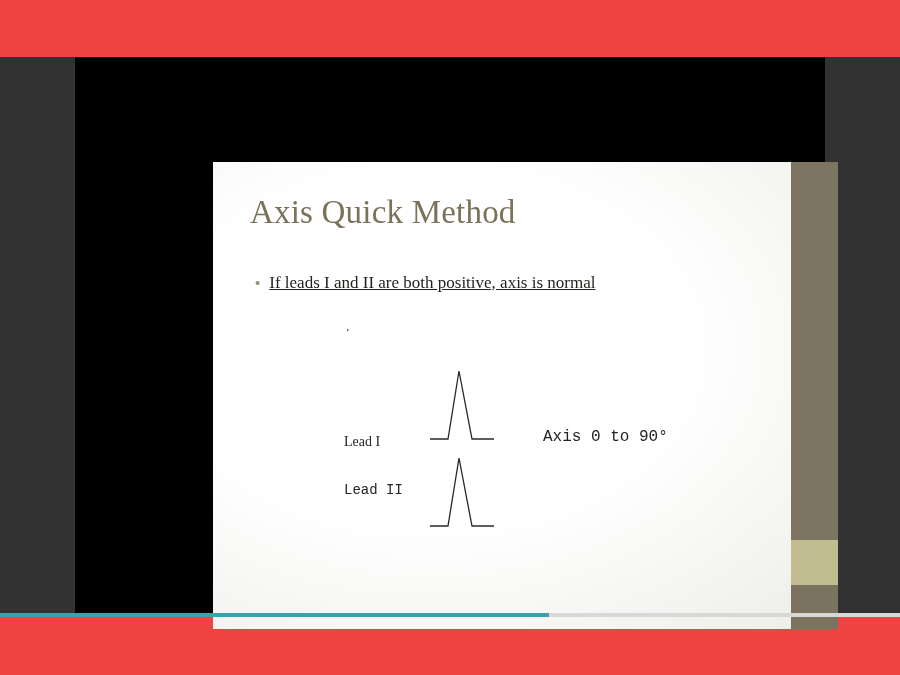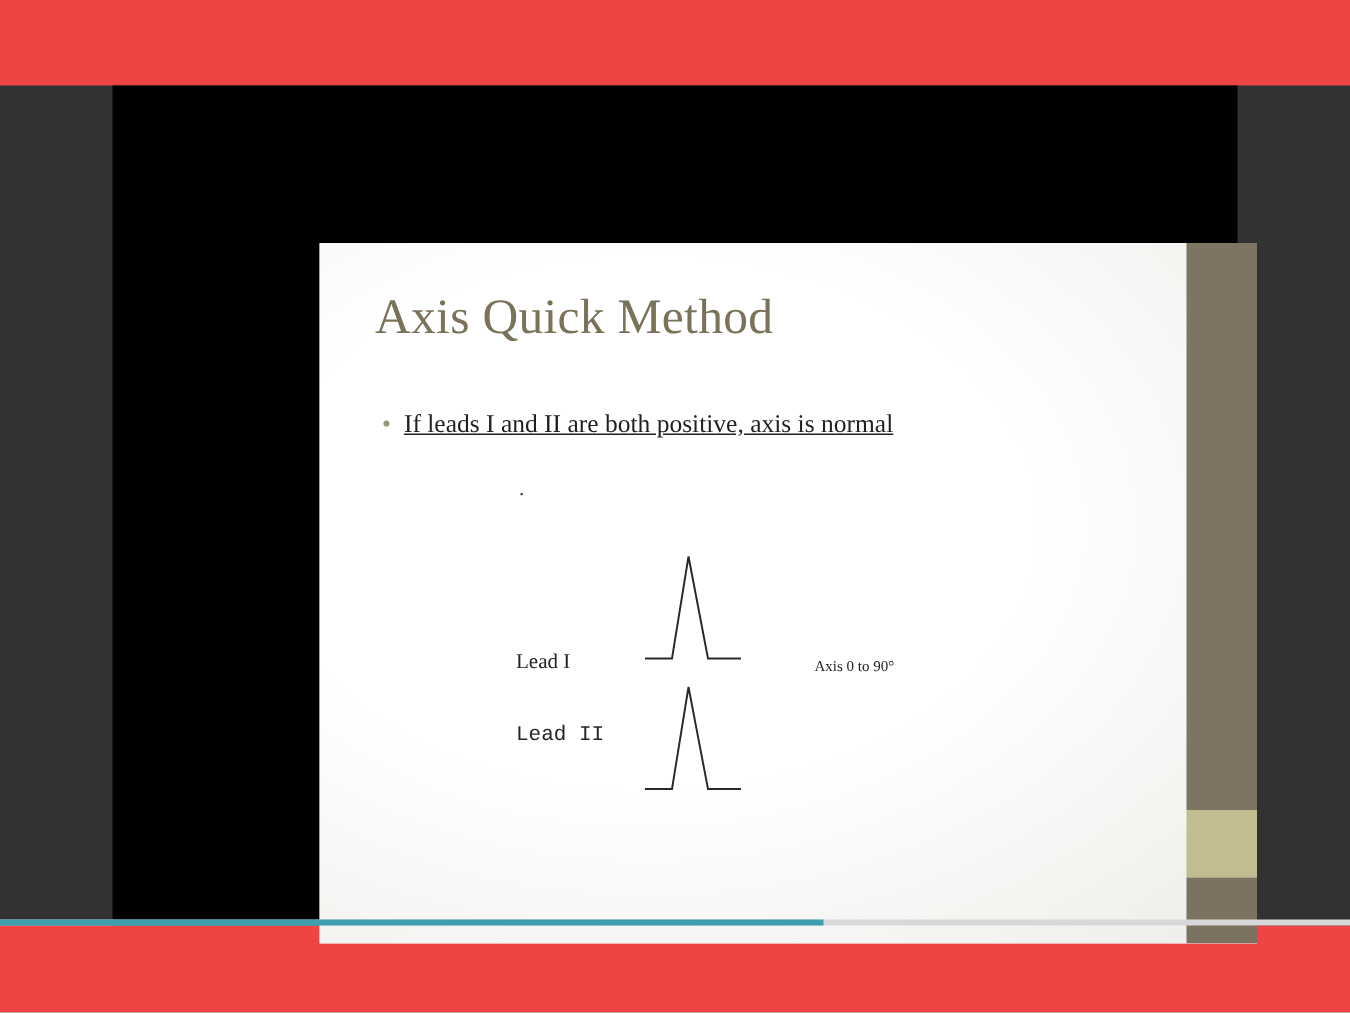--- a/index.html
+++ b/index.html
@@ -132,23 +132,23 @@
     font-size: 14px;
     color: #262320;
     white-space: nowrap;
   }
   .lead-1 { left: 131px; top: 252px; margin-top: 20px; }
   .lead-2 { left: 131px; top: 320px; font-family: Liberation Mono, monospace; }
 
   .axis-note {
     position: absolute;
     left: 330px;
-    top: 277px;
-    font-family: Liberation Serif, serif;
-    font-size: 10px;
+    top: 266px;
+    font-family: Liberation Mono, monospace;
+    font-size: 16px;
     color: #262320;
     white-space: nowrap;
   }
 
   .ecg {
     position: absolute;
   }
   .ecg-1 { left: 215px; top: 205px; }
   .ecg-2 { left: 215px; top: 292px; }
 

